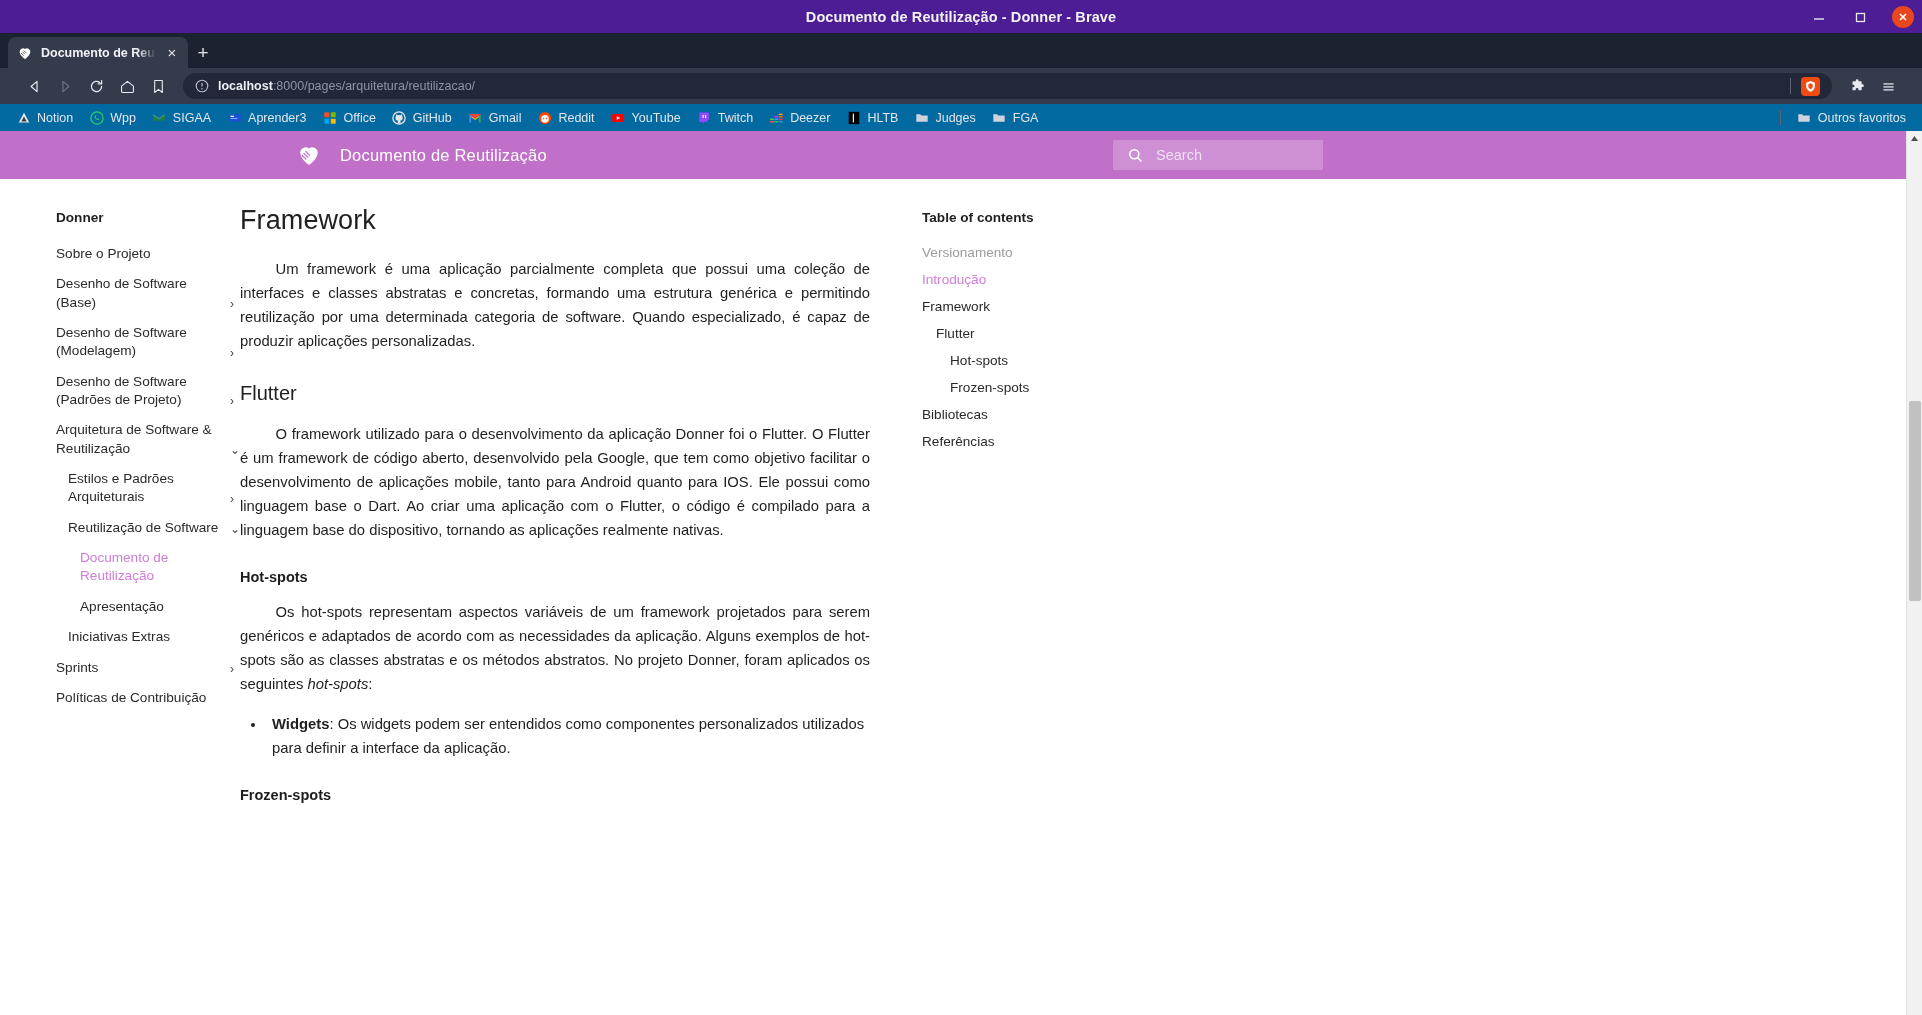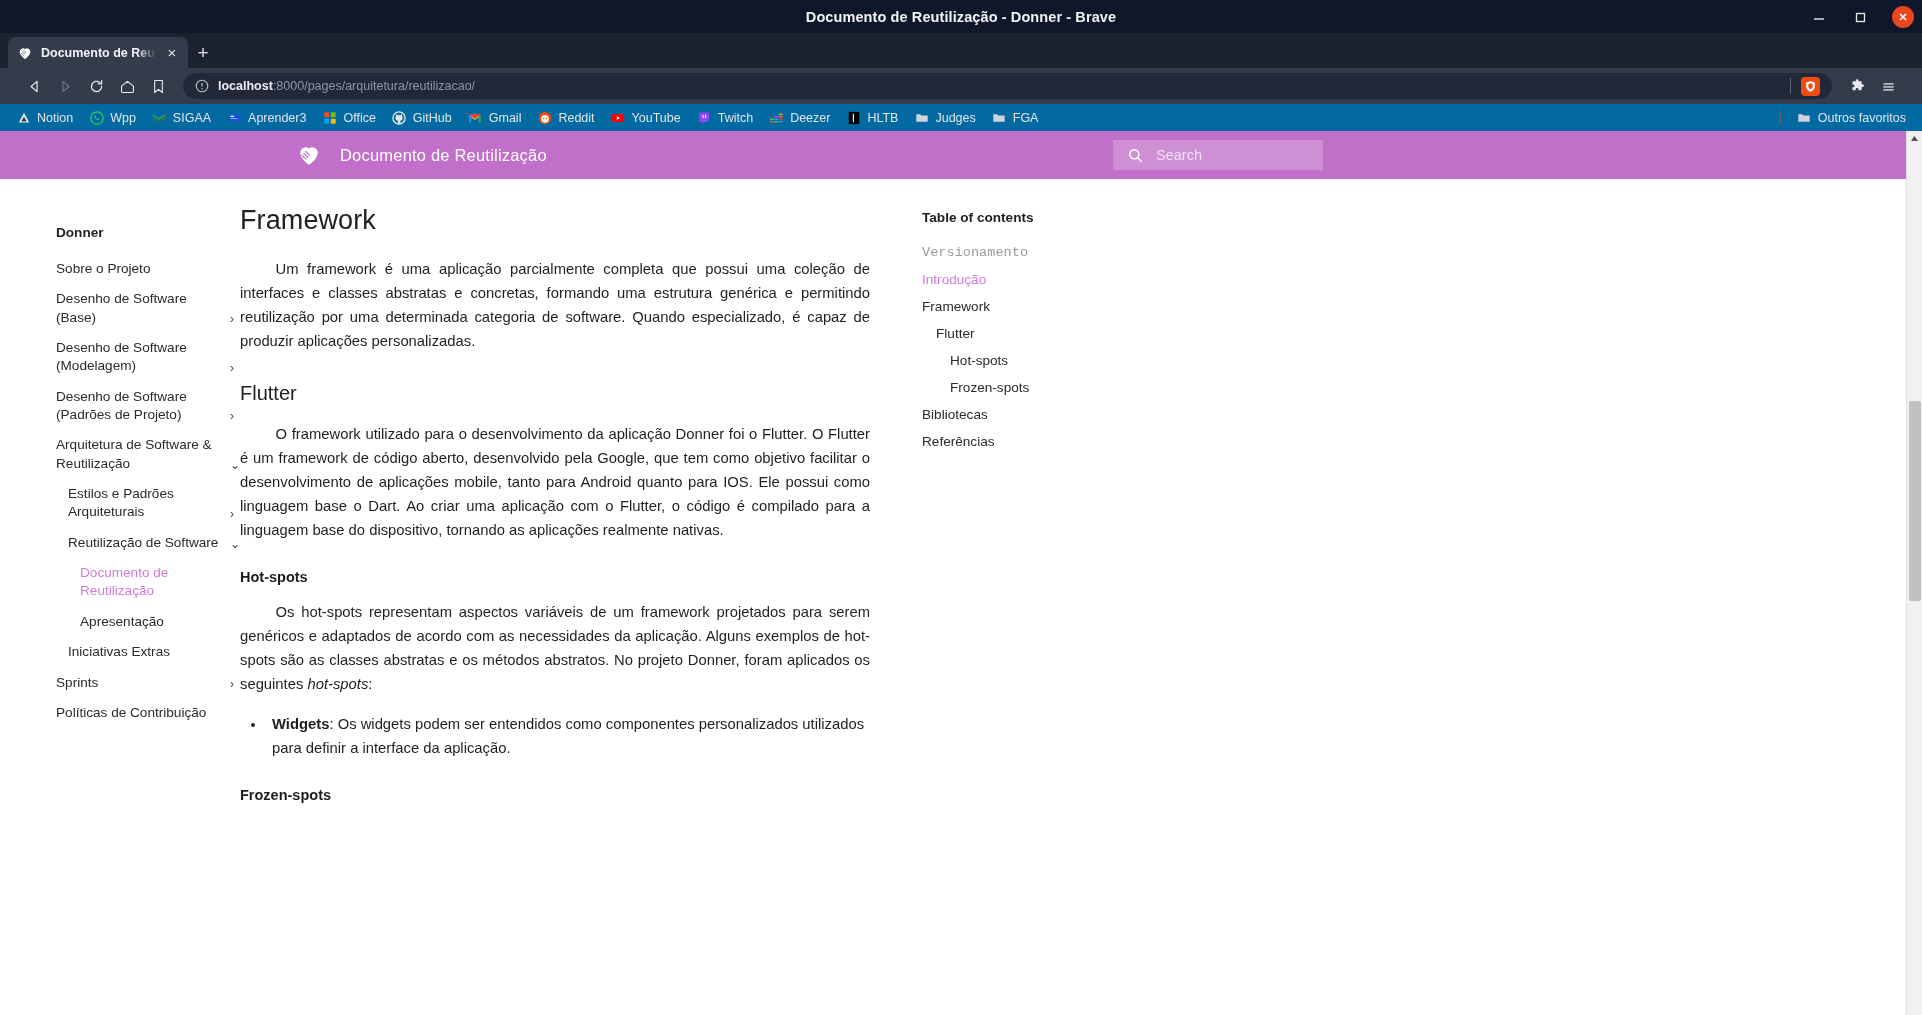--- a/index.html
+++ b/index.html
@@ -5,21 +5,21 @@
   * { box-sizing: border-box; margin: 0; padding: 0; }
   html, body {
     width: 1922px; height: 1015px;
     overflow: hidden;
     font-family: "Liberation Sans", sans-serif;
     background: #2b2b2b;
   }
 
   
   .titlebar {
-    height: 33px; background: #0f172a;
+    height: 33px; background: #4c1d95;
     display: flex; align-items: center; justify-content: center;
     position: relative;
   }
   .titlebar-text { color: #f2f2f2; font-size: 14.5px; font-weight: 700; letter-spacing: .1px; }
   .win-controls { position: absolute; right: 8px; top: 0; height: 33px; display: flex; align-items: center; gap: 20px; }
   .win-btn { width: 22px; height: 22px; display: flex; align-items: center; justify-content: center; color: #e8e8e8; }
   .win-btn svg { display:block; }
   .win-close { background: #e8471f; border-radius: 50%; width: 22px; height: 22px; }
 
   
@@ -74,21 +74,21 @@
   .mk-search {
     position: absolute; left: 1113px; width: 210px; height: 30px;
     background: rgba(255,255,255,.22); border-radius: 1px;
     display: flex; align-items: center; gap: 12px; padding-left: 14px;
   }
   .mk-search-ico { width: 17px; height: 17px; color: #fff; flex: 0 0 17px; }
   .mk-search-ph { color: #f0e2f3; font-size: 14.5px; }
 
   .mk-body { display: flex; padding-top: 26px; }
   .mk-nav { width: 240px; flex: 0 0 240px; padding-left: 56px; }
-  .mk-nav-root { font-size: 13.6px; font-weight: 700; color: #1f1f1f; margin-bottom: 9px; padding: 5px 0; margin-top: 15px; }
+  .mk-nav-root { font-size: 13.6px; font-weight: 700; color: #1f1f1f; margin-bottom: 9px; padding: 5px 0; }
   .nav-item {
     display: flex; align-items: flex-end; justify-content: flex-end;
     font-size: 13.6px; color: #2a2a2a; padding: 6px 0; line-height: 1.35; gap: 6px;
   }
   .nav-item .lbl { flex: 1; }
   .nav-item .chev { flex: 0 0 10px; color: #444; font-size: 12px; line-height: 1; padding-bottom: 2px; }
   .nav-item.lvl2 { padding-left: 12px; }
   .nav-item.lvl3 { padding-left: 24px; }
   .nav-item.active { color: #d17cd9; }
 
@@ -98,21 +98,21 @@
   h3.doc-h3 { font-size: 14.5px; font-weight: 700; color: #1d1d1d; margin: 26px 0 16px; }
   p.doc-p {
     font-size: 14.8px; line-height: 1.62; color: #1f1f1f; text-align: justify;
     text-indent: 2.4em; margin-bottom: 6px;
   }
   ul.doc-ul { margin: 16px 0 6px 26px; }
   ul.doc-ul li { font-size: 14.8px; line-height: 1.62; color: #1f1f1f; padding-left: 6px; }
   .mk-toc { width: 250px; flex: 0 0 250px; padding-left: 22px; }
   .toc-title { font-size: 13.6px; font-weight: 700; color: #1f1f1f; margin-bottom: 9px; padding: 5px 0; }
   .toc-item { font-size: 13.6px; color: #2a2a2a; padding: 6px 0; }
-  .toc-item.muted { color: #9b9b9b; font-family: Liberation Mono, monospace; }
+  .toc-item.muted { color: #9b9b9b; }
   .toc-item.active { color: #d17cd9; }
   .toc-item.ind1 { padding-left: 14px; }
   .toc-item.ind2 { padding-left: 28px; }
 
   
   .pg-scroll { width: 16px; flex: 0 0 16px; background: #f1f1f1; position: relative; border-left: 1px solid #e2e2e2; }
   .pg-scroll-arrow { position: absolute; left: 0; right: 0; height: 14px; display:flex; align-items:center; justify-content:center; }
   .pg-scroll-thumb { position: absolute; left: 2px; width: 12px; background: #c1c1c1; border-radius: 2px; }
 </style>
 </head>

